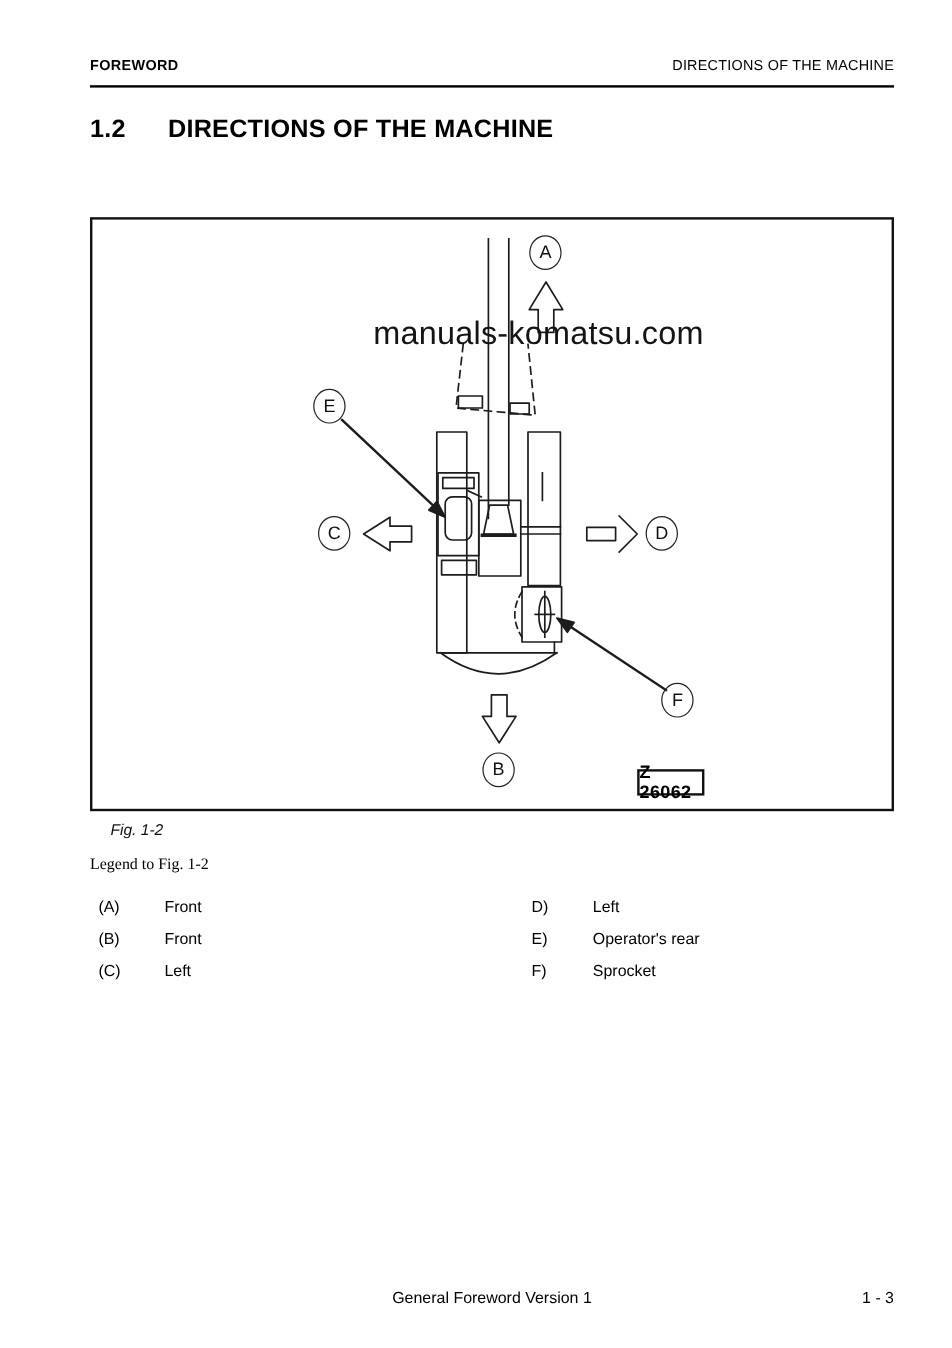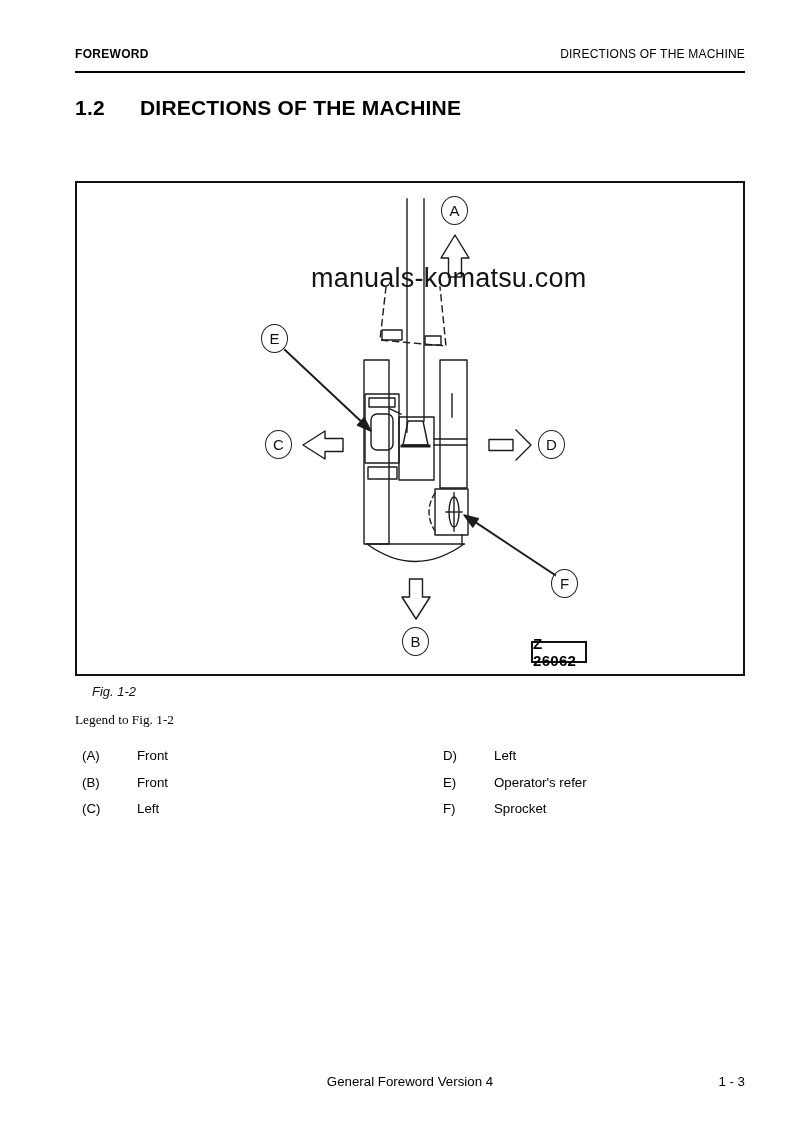--- a/index.html
+++ b/index.html
@@ -125,29 +125,29 @@
     <div class="lrow">
       <span class="lkey">(A)</span>
       <span class="lval">Front</span>
       <span class="rkey">D)</span>
       <span class="rval">Left</span>
     </div>
     <div class="lrow">
       <span class="lkey">(B)</span>
       <span class="lval">Front</span>
       <span class="rkey">E)</span>
-      <span class="rval">Operator's refer</span>
+      <span class="rval">Operator's rear</span>
     </div>
     <div class="lrow">
       <span class="lkey">(C)</span>
       <span class="lval">Left</span>
       <span class="rkey">F)</span>
       <span class="rval">Sprocket</span>
     </div>
   </div>
 
 
   <div class="footer">
-    <span class="foot-center">General Foreword Version 4</span>
+    <span class="foot-center">General Foreword Version 1</span>
     <span class="foot-right">1 - 3</span>
   </div>
 
 </div>
 
 </body></html>

